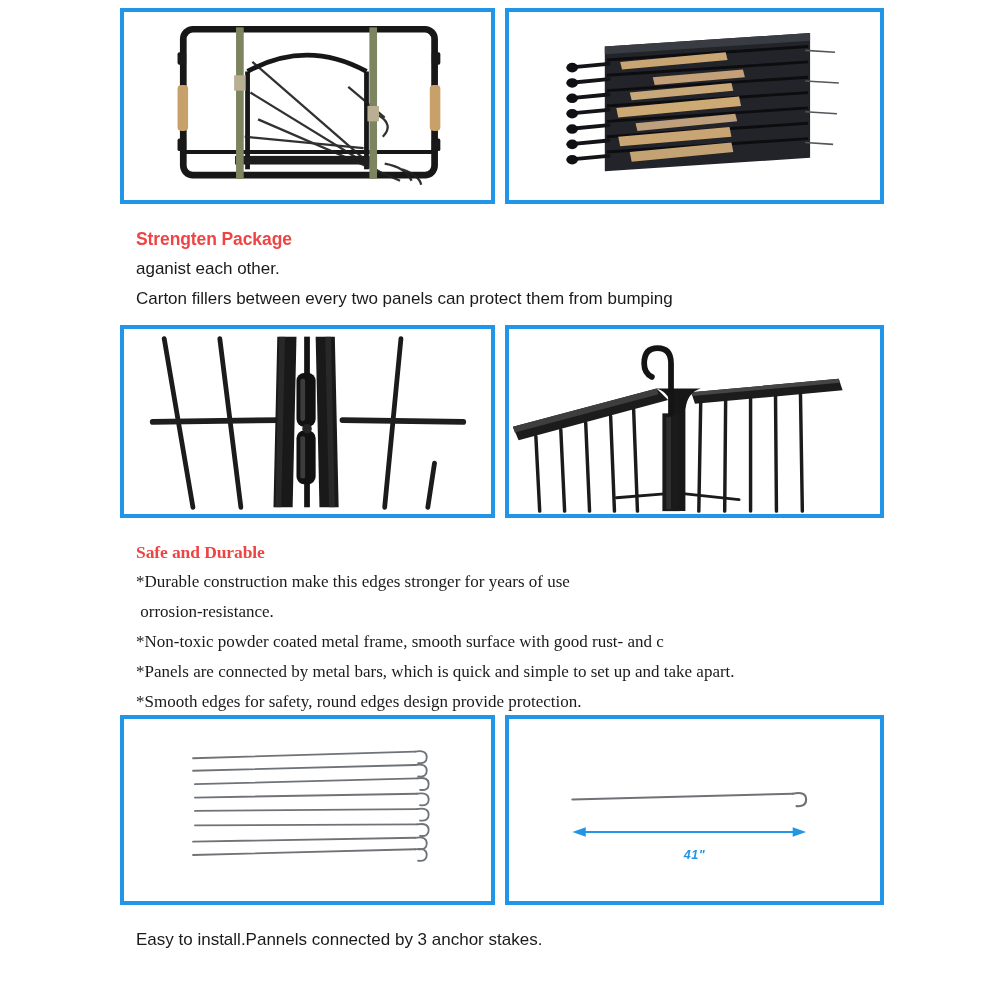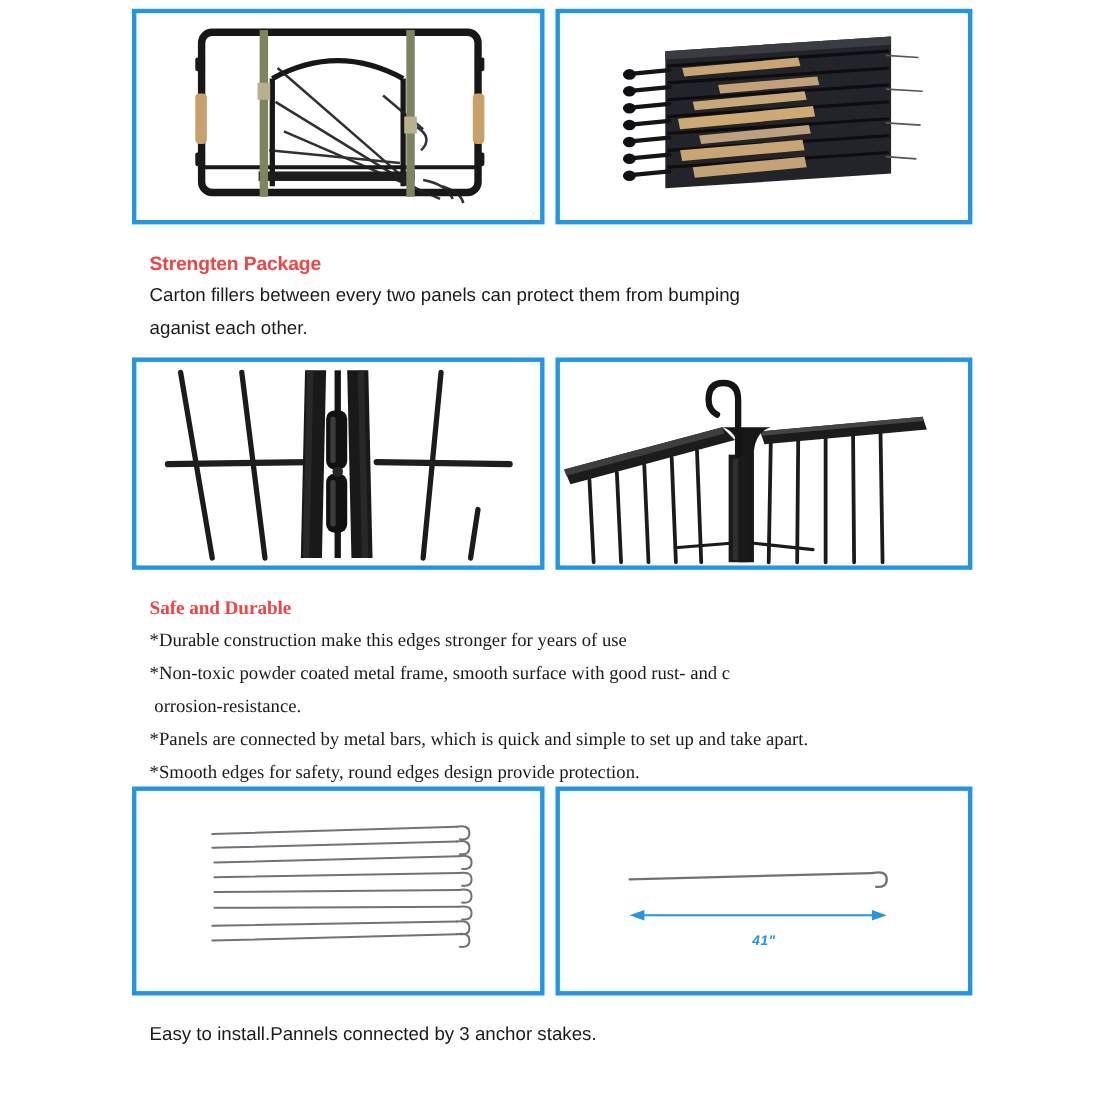--- a/index.html
+++ b/index.html
@@ -193,22 +193,22 @@
         <line x1="305" y1="40" x2="336" y2="42"></line>
         <line x1="305" y1="72" x2="340" y2="74"></line>
         <line x1="305" y1="104" x2="338" y2="106"></line>
         <line x1="305" y1="136" x2="334" y2="138"></line>
       </g>
     </svg>
   </div>
 
   <div class="textblock" style="top:224px;">
     <p class="heading">Strengten Package</p>
+    <p class="bodyline">aganist each other.</p>
     <p class="bodyline">Carton fillers between every two panels can protect them from bumping</p>
-    <p class="bodyline">aganist each other.</p>
   </div>
 
   <div class="panel" style="left:120px; top:325px; width:375px; height:193px;">
     <svg viewBox="0 0 375 193" preserveAspectRatio="xMidYMid meet">
       <rect x="0" y="0" width="375" height="193" fill="#ffffff"></rect>
 
       <g stroke="#1b1b1b" stroke-width="5" stroke-linecap="round">
         <line x1="38" y1="10" x2="68" y2="186"></line>
         <line x1="96" y1="10" x2="118" y2="186"></line>
       </g>
@@ -276,22 +276,22 @@
       <g stroke="#1b1b1b" stroke-width="3" stroke-linecap="round">
         <line x1="108" y1="176" x2="158" y2="172"></line>
         <line x1="180" y1="172" x2="236" y2="178"></line>
       </g>
     </svg>
   </div>
 
   <div class="textblock" style="top:537px;font-family:Liberation Serif, serif;">
     <p class="heading">Safe and Durable</p>
     <p class="bodyline">*Durable construction make this edges stronger for years of use</p>
+    <p class="bodyline"> orrosion-resistance.</p>
     <p class="bodyline">*Non-toxic powder coated metal frame, smooth surface with good rust- and c</p>
-    <p class="bodyline"> orrosion-resistance.</p>
     <p class="bodyline">*Panels are connected by metal bars, which is quick and simple to set up and take apart.</p>
     <p class="bodyline">*Smooth edges for safety, round edges design provide protection.</p>
   </div>
 
   <div class="panel" style="left:120px; top:715px; width:375px; height:190px;">
     <svg viewBox="0 0 375 190" preserveAspectRatio="xMidYMid meet">
       <rect x="0" y="0" width="375" height="190" fill="#ffffff"></rect>
       <g stroke="#6f7377" stroke-width="1.9" fill="none" stroke-linecap="round">
         <line x1="68" y1="41" x2="300" y2="34"></line>
         <line x1="68" y1="54" x2="300" y2="48"></line>

